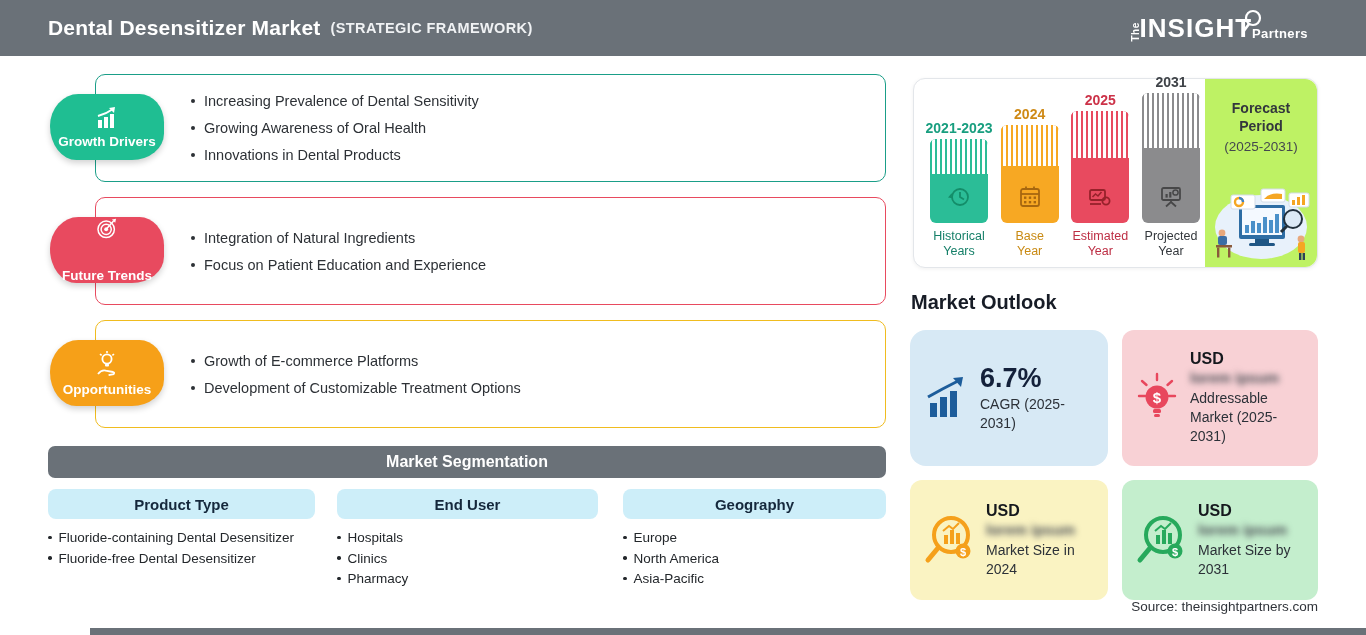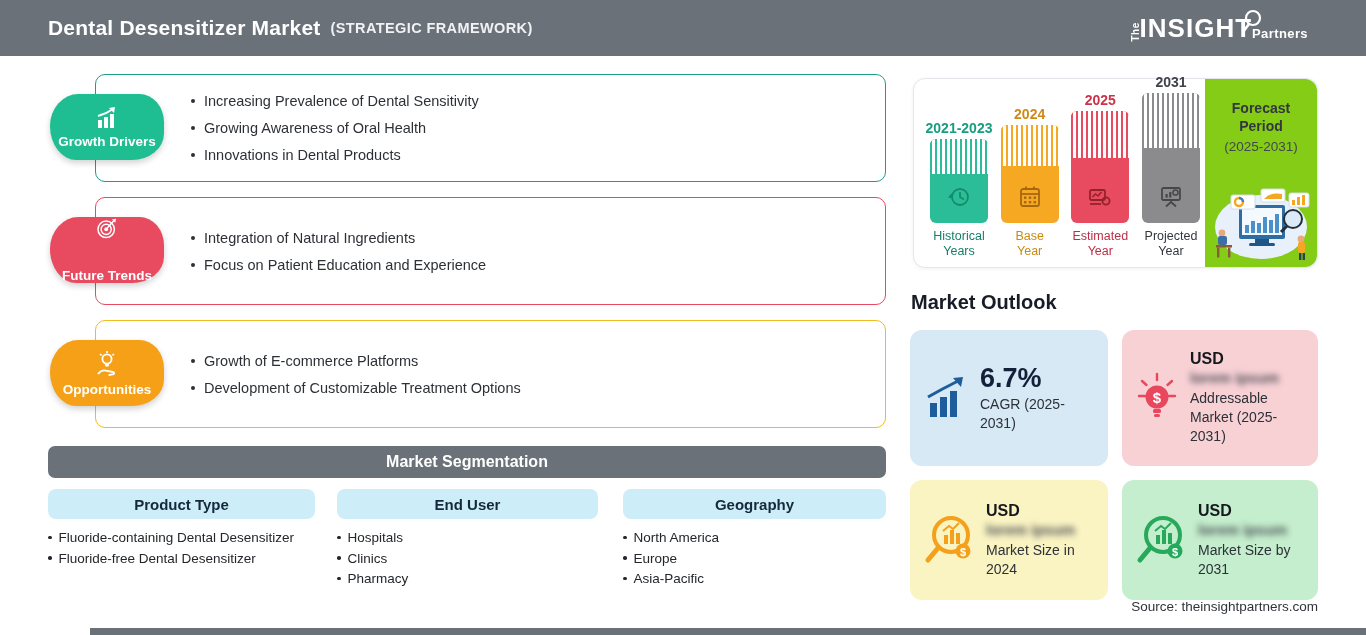--- a/index.html
+++ b/index.html
@@ -63,31 +63,31 @@
             align-items:flex-end; justify-content:center; }
   .tl-stripes { position:absolute; top:0; left:0; right:0; height:42%; }
   .tl-icon { position:relative; margin-bottom:12px; opacity:.55; }
   .tl-cap { font-size:12.5px; font-weight:normal; text-align:center; line-height:15px; margin-top:6px; height:30px; }
   .g1 .tl-year { color:#189e7f; } .g1 .tl-bar { background:#2BBD97; } .g1 .tl-stripes { background:repeating-linear-gradient(90deg,#2BBD97 0 2px,#fff 2px 5px); } .g1 .tl-cap { color:#157f68; }
   .g2 .tl-year { color:#cf8a16; } .g2 .tl-bar { background:#F7A823; } .g2 .tl-stripes { background:repeating-linear-gradient(90deg,#F7A823 0 2px,#fff 2px 5px); } .g2 .tl-cap { color:#c98a13; }
   .g3 .tl-year { color:#cc3248; } .g3 .tl-bar { background:#E84A5F; } .g3 .tl-stripes { background:repeating-linear-gradient(90deg,#E84A5F 0 2px,#fff 2px 5px); } .g3 .tl-cap { color:#bd2e44; }
   .g4 .tl-year { color:#3F4348; } .g4 .tl-bar { background:#8B8B8D; } .g4 .tl-stripes { background:repeating-linear-gradient(90deg,#8B8B8D 0 2px,#fff 2px 5px); } .g4 .tl-cap { color:#33373C; }
   .b1 { height:84px; } .b2 { height:98px; } .b3 { height:112px; } .b4 { height:130px; }
 
-  .tl-forecast { position:absolute; right:0; top:0; bottom:0; width:112px; background:#84cc16;
+  .tl-forecast { position:absolute; right:0; top:0; bottom:0; width:112px; background:#bef264;
                  border-radius:0 12px 12px 0; display:flex; flex-direction:column; align-items:center;
                  padding-top:20px; }
   .fc-line { font-size:14px; font-weight:bold; color:#33373d; line-height:18px; }
   .fc-range { font-size:13.5px; font-weight:400; color:#44484e; margin-top:4px; }
   .fc-illus { position:absolute; bottom:6px; left:4px; right:4px; }
 
   
   .mo-title { position:absolute; left:911px; top:291px; font-size:20px; font-weight:bold; color:#171c26; }
   .card { position:absolute; border-radius:12px; display:flex; align-items:center; padding:12px 10px 12px 12px; gap:10px; }
-  .card1 { left:910px; top:330px; width:198px; height:136px; background:#D7E9F5; }
+  .card1 { left:910px; top:330px; width:198px; height:136px; background:#D7E9F5;border-radius:16px; }
   .card2 { left:1122px; top:330px; width:196px; height:136px; background:#F8D1D5; }
   .card3 { left:910px; top:480px; width:198px; height:120px; background:#FAF3C2; }
   .card4 { left:1122px; top:480px; width:196px; height:120px; background:#C4EECD; }
   .card-ico { flex:0 0 auto; }
   .card-val { font-size:27px; font-weight:bold; color:#13203a; line-height:30px; }
   .card-lab { font-size:14px; color:#2c3138; line-height:19px; margin-top:2px; }
   .card-usd { font-size:16px; font-weight:bold; color:#15181d; }
   .card-blur { font-size:15px; font-weight:bold; color:#4a4e55; filter:blur(3.2px); line-height:19px; }
 
   .source { position:absolute; top:599px; left:1014px; width:304px; text-align:right;
@@ -214,25 +214,25 @@
         <span class="dot"></span>
         <span>Pharmacy</span>
       </div>
   </div>
 </div>
 <div class="seg-col c3">
   <div class="seg-pill">Geography</div>
   <div class="seg-list">
     <div class="seg-item">
         <span class="dot"></span>
+        <span>Europe</span>
+      </div>
+    <div class="seg-item">
+        <span class="dot"></span>
         <span>North America</span>
-      </div>
-    <div class="seg-item">
-        <span class="dot"></span>
-        <span>Europe</span>
       </div>
     <div class="seg-item">
         <span class="dot"></span>
         <span>Asia-Pacific</span>
       </div>
   </div>
 </div>
 
 <div class="timeline">
   <div class="tl-bars">

